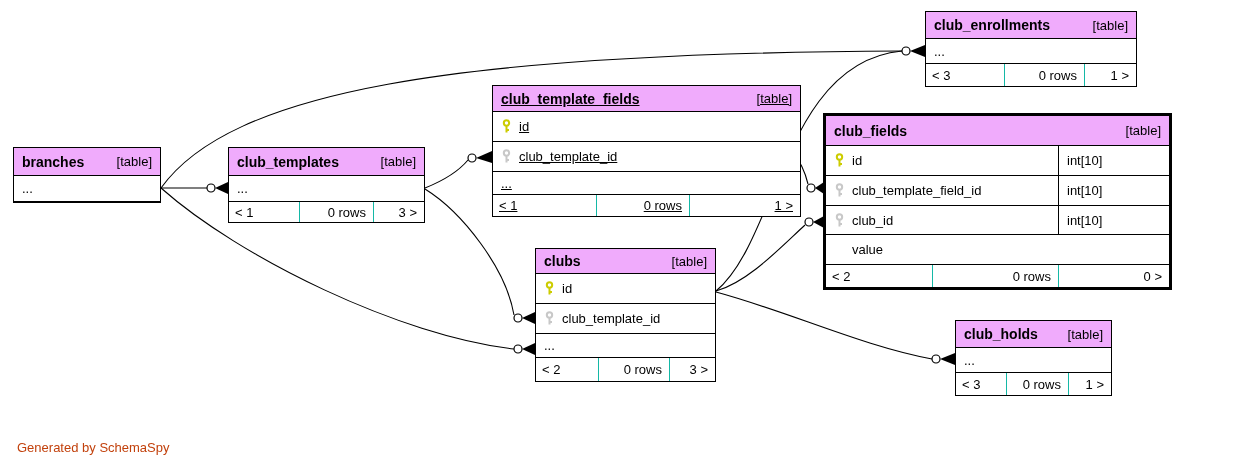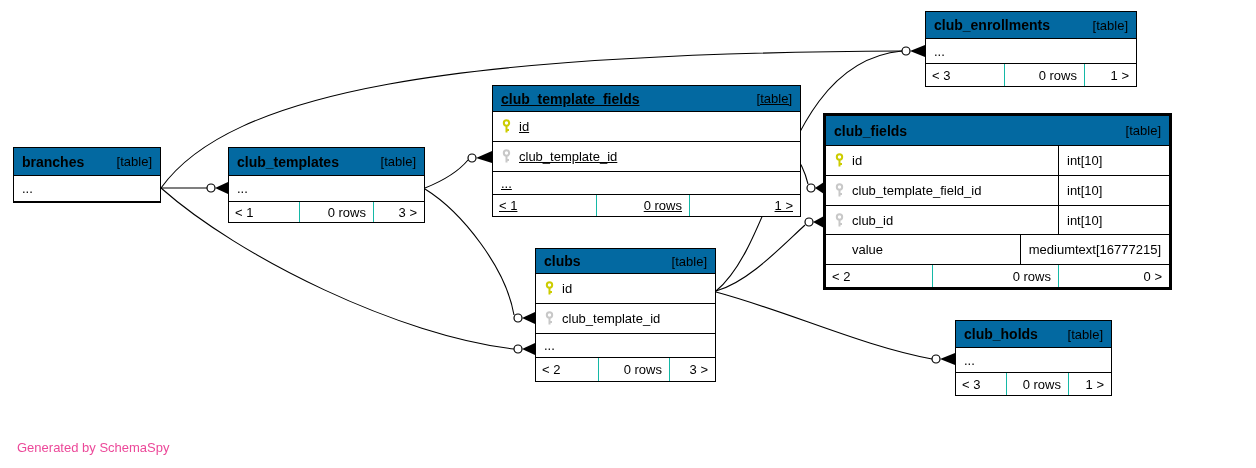--- a/index.html
+++ b/index.html
@@ -7,35 +7,35 @@
     position:relative; width:1256px; height:468px; background:#ffffff;
     font-family:"Liberation Sans","DejaVu Sans",sans-serif; overflow:hidden;
   }
   svg.edges { position:absolute; left:0; top:0; width:1256px; height:468px; }
   svg.edges path { fill:none; stroke:#000; stroke-width:1.1; }
   svg.edges circle { fill:#fff; stroke:#000; stroke-width:1.2; }
   svg.edges polygon { fill:#000; stroke:none; }
 
   .tbl { position:absolute; background:#fff; border:1px solid #000; box-sizing:border-box; font-size:13px; color:#000; }
   .tbl.selected { border-width:3px; }
-  .hdr { background:#0369a1; border-bottom:1px solid #000; display:flex; justify-content:space-between;
+  .hdr { background:#f0abfc; border-bottom:1px solid #000; display:flex; justify-content:space-between;
          align-items:center; padding:0 8px; box-sizing:border-box; }
   .hdr .tname { font-weight:bold; font-size:14px; white-space:nowrap; }
   .hdr .ttag  { font-size:13px; white-space:nowrap; margin-left:8px; }
   .row { border-bottom:1px solid #000; display:flex; align-items:center; box-sizing:border-box; padding:0; }
   .cell-name { display:flex; align-items:center; gap:7px; padding:0 8px; box-sizing:border-box; height:100%; }
   .cell-type { border-left:1px solid #000; padding:0 8px; display:flex; align-items:center; box-sizing:border-box; height:100%; }
   .ellipsis { border-bottom:1px solid #000; display:flex; align-items:center; padding:0 8px; box-sizing:border-box; }
   .ftr { display:flex; box-sizing:border-box; }
   .ftr .fc { display:flex; align-items:center; box-sizing:border-box; height:100%; }
   .ftr .fc + .fc { border-left:1px solid #14b8a6; }
   .fc.l { justify-content:flex-start; padding:0 6px; }
   .fc.r { justify-content:flex-end; padding:0 7px; }
   .keyicon { width:11px; height:15px; flex:0 0 11px; }
-  .note { position:absolute; left:17px; top:440px; font-size:13px; color:#ec4899;text-align:right; }
+  .note { position:absolute; left:17px; top:440px; font-size:13px; color:#c2410c;text-align:right; }
 </style>
 </head>
 <body>
 
 <div id="canvas">
 
   <svg class="edges">
 
     <path d="M161,188 L207,188"></path>
     <path d="M161,188 C230,92 450,53 902,51"></path>
@@ -178,21 +178,20 @@
             <path d="M5.5,6.7 L5.5,13.5 M5.5,11 L8,11" fill="none" stroke="#c8c8c8" stroke-width="2"></path>
           </svg>
         <span>club_id</span>
       </div>
       <div class="cell-type" style="flex:1;">int[10]</div>
     </div>
     <div class="row" style="height:30px;gap:16px;">
       <div class="cell-name" style="width:232px; padding-left:26px;">
         <span>value</span>
       </div>
-      <div class="cell-type" style="flex:1;">mediumtext[16777215]</div>
     </div>
     <div class="ftr" style="height:22px;">
       <div class="fc l" style="width:106px;">&lt; 2</div>
       <div class="fc r" style="width:126px;">0 rows</div>
       <div class="fc r" style="flex:1;">0 &gt;</div>
     </div>
   </div>
 
   <div class="tbl" style="left:535px; top:248px; width:181px;">
     <div class="hdr" style="height:25px;">

